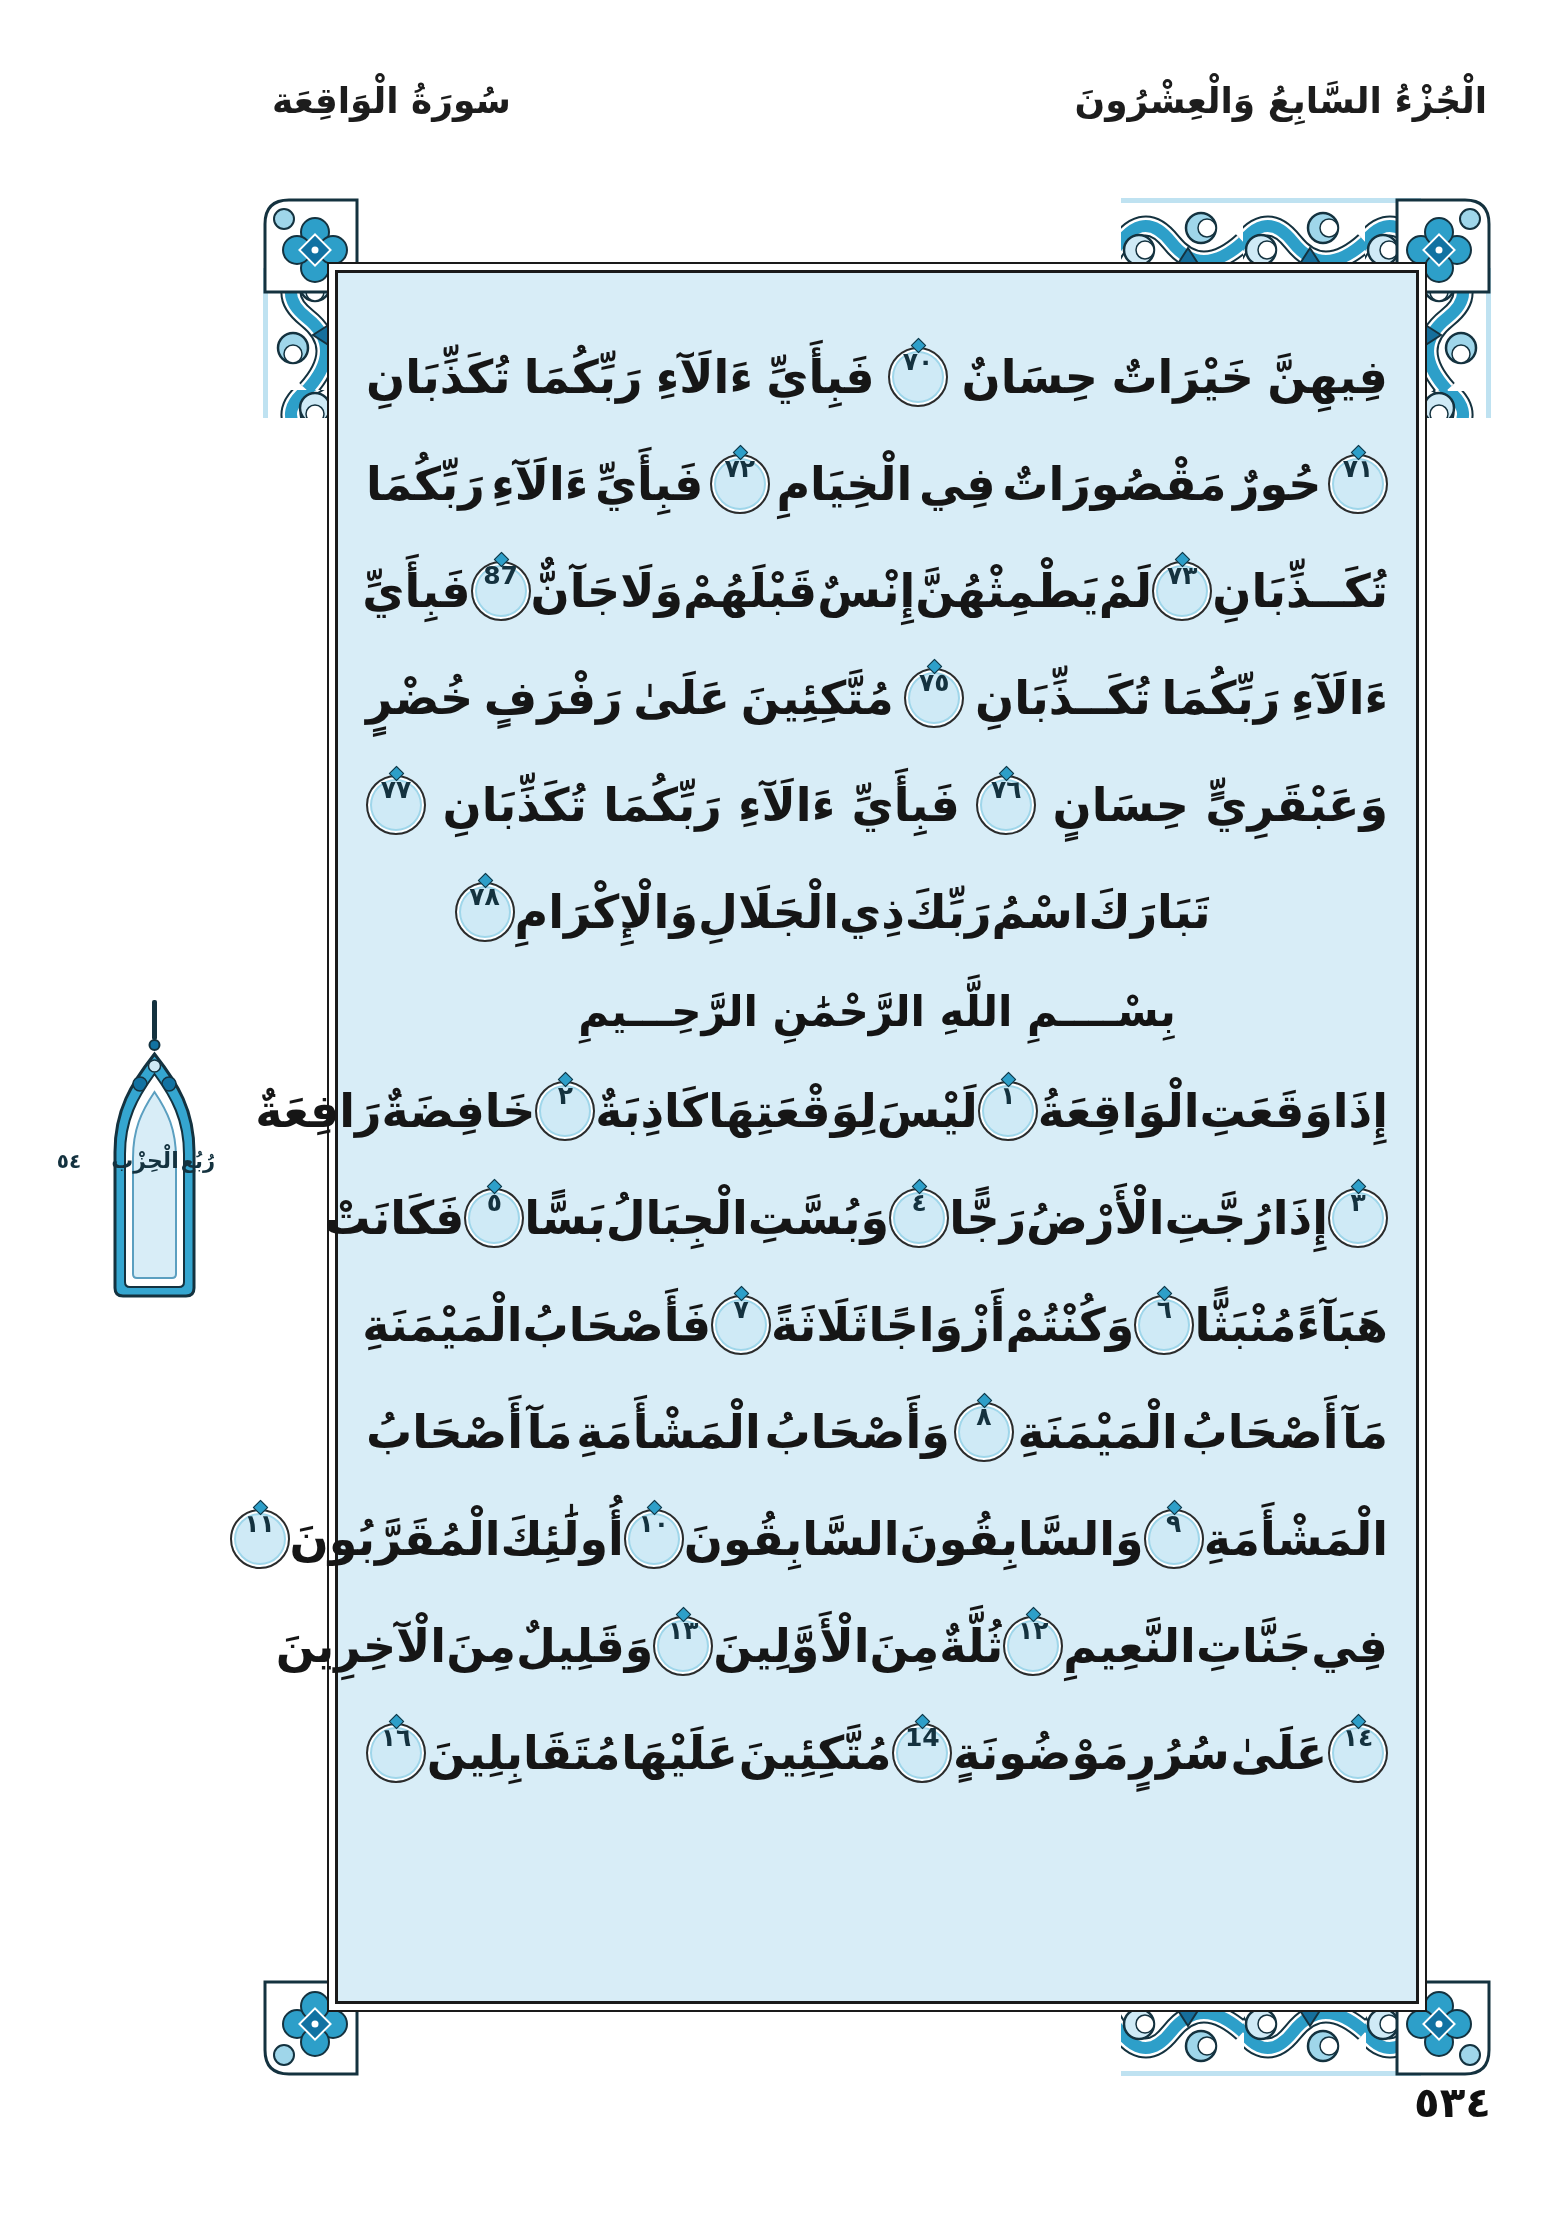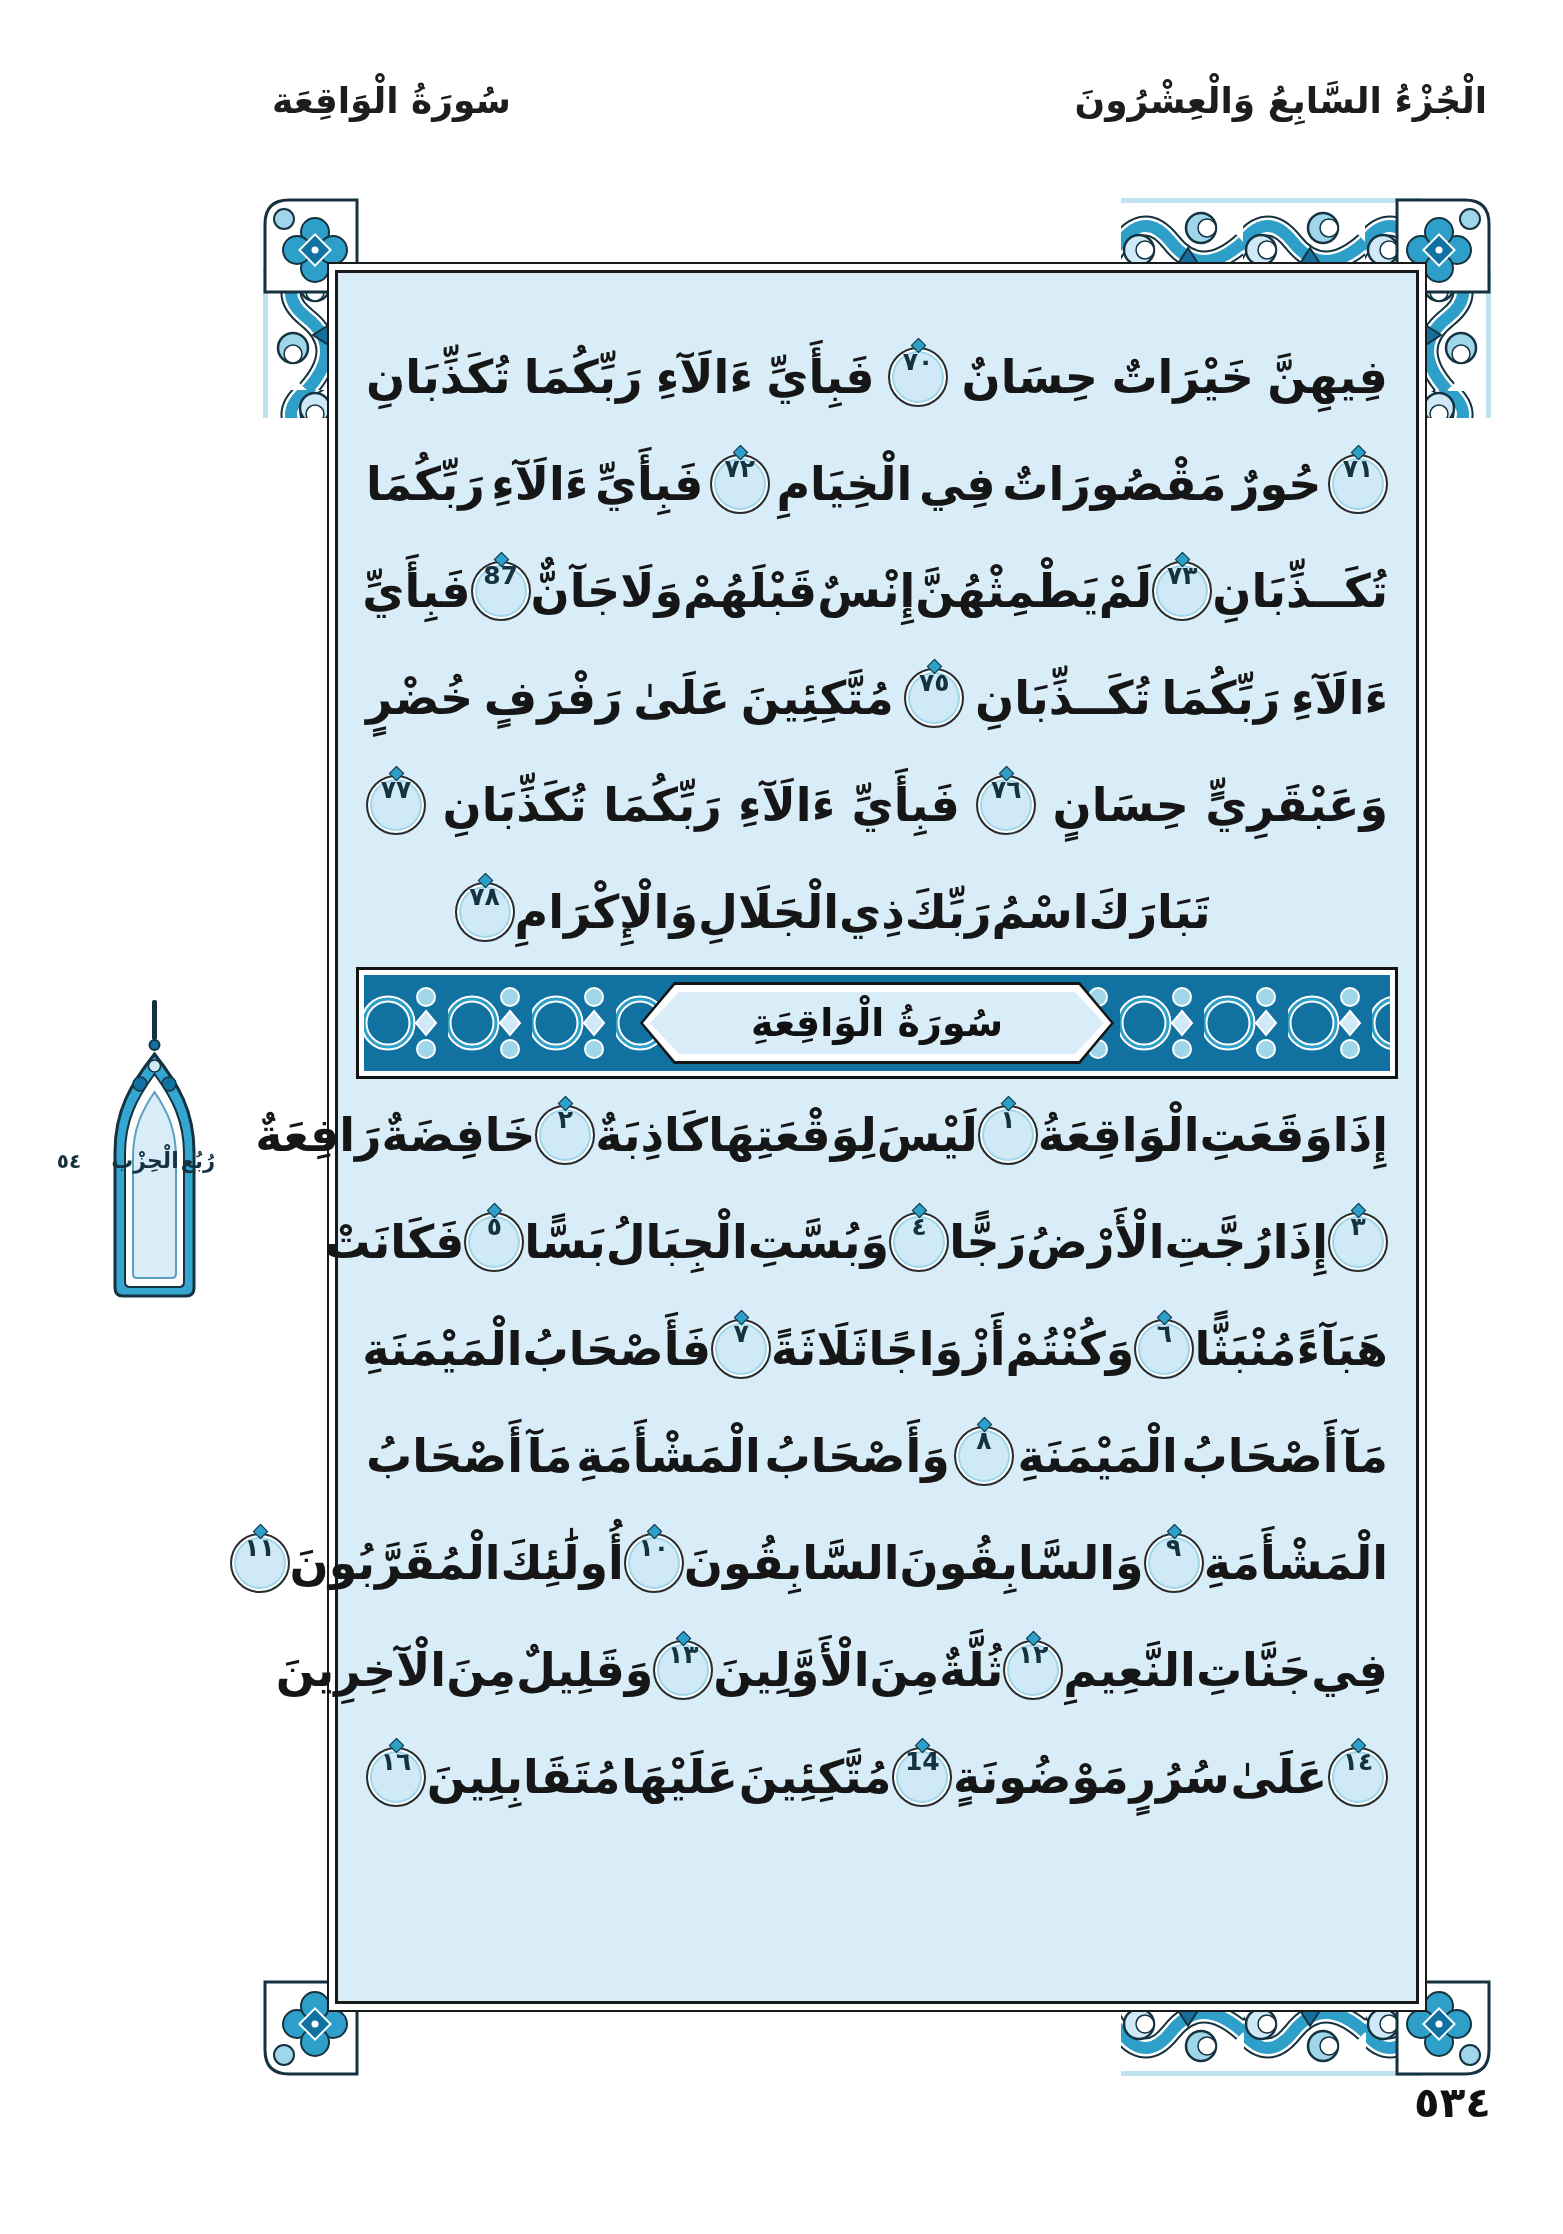--- a/index.html
+++ b/index.html
@@ -265,33 +265,22 @@
             <span class="word">رَبِّكَ</span>
             <span class="word">ذِي</span>
             <span class="word">الْجَلَالِ</span>
             <span class="word">وَالْإِكْرَامِ</span>
             <span class="vmark">
               <span class="vnum">٧٨</span>
             </span>
           </div>
         </div>
 
-      <div class="surah-band">
-        <svg preserveAspectRatio="none">
-            <rect width="100%" height="100%" fill="url(#sbp)"></rect>
-          </svg>
-        <div class="cartouche-outer">
-          <div class="cartouche-mid">
-            <div class="cartouche-inner">
-              <span class="surah-title">سُورَةُ الْوَاقِعَةِ</span>
-            </div>
-          </div>
-        </div>
-      </div>
-
+
+      <div class="bismillah">بِسْــــمِ اللَّهِ الرَّحْمَٰنِ الرَّحِـــيمِ</div>
 
       <div id="lines-bottom">
           <div class="qline">
             <span class="word">إِذَا</span>
             <span class="word">وَقَعَتِ</span>
             <span class="word">الْوَاقِعَةُ</span>
             <span class="vmark">
               <span class="vnum">١</span>
             </span>
             <span class="word">لَيْسَ</span>

